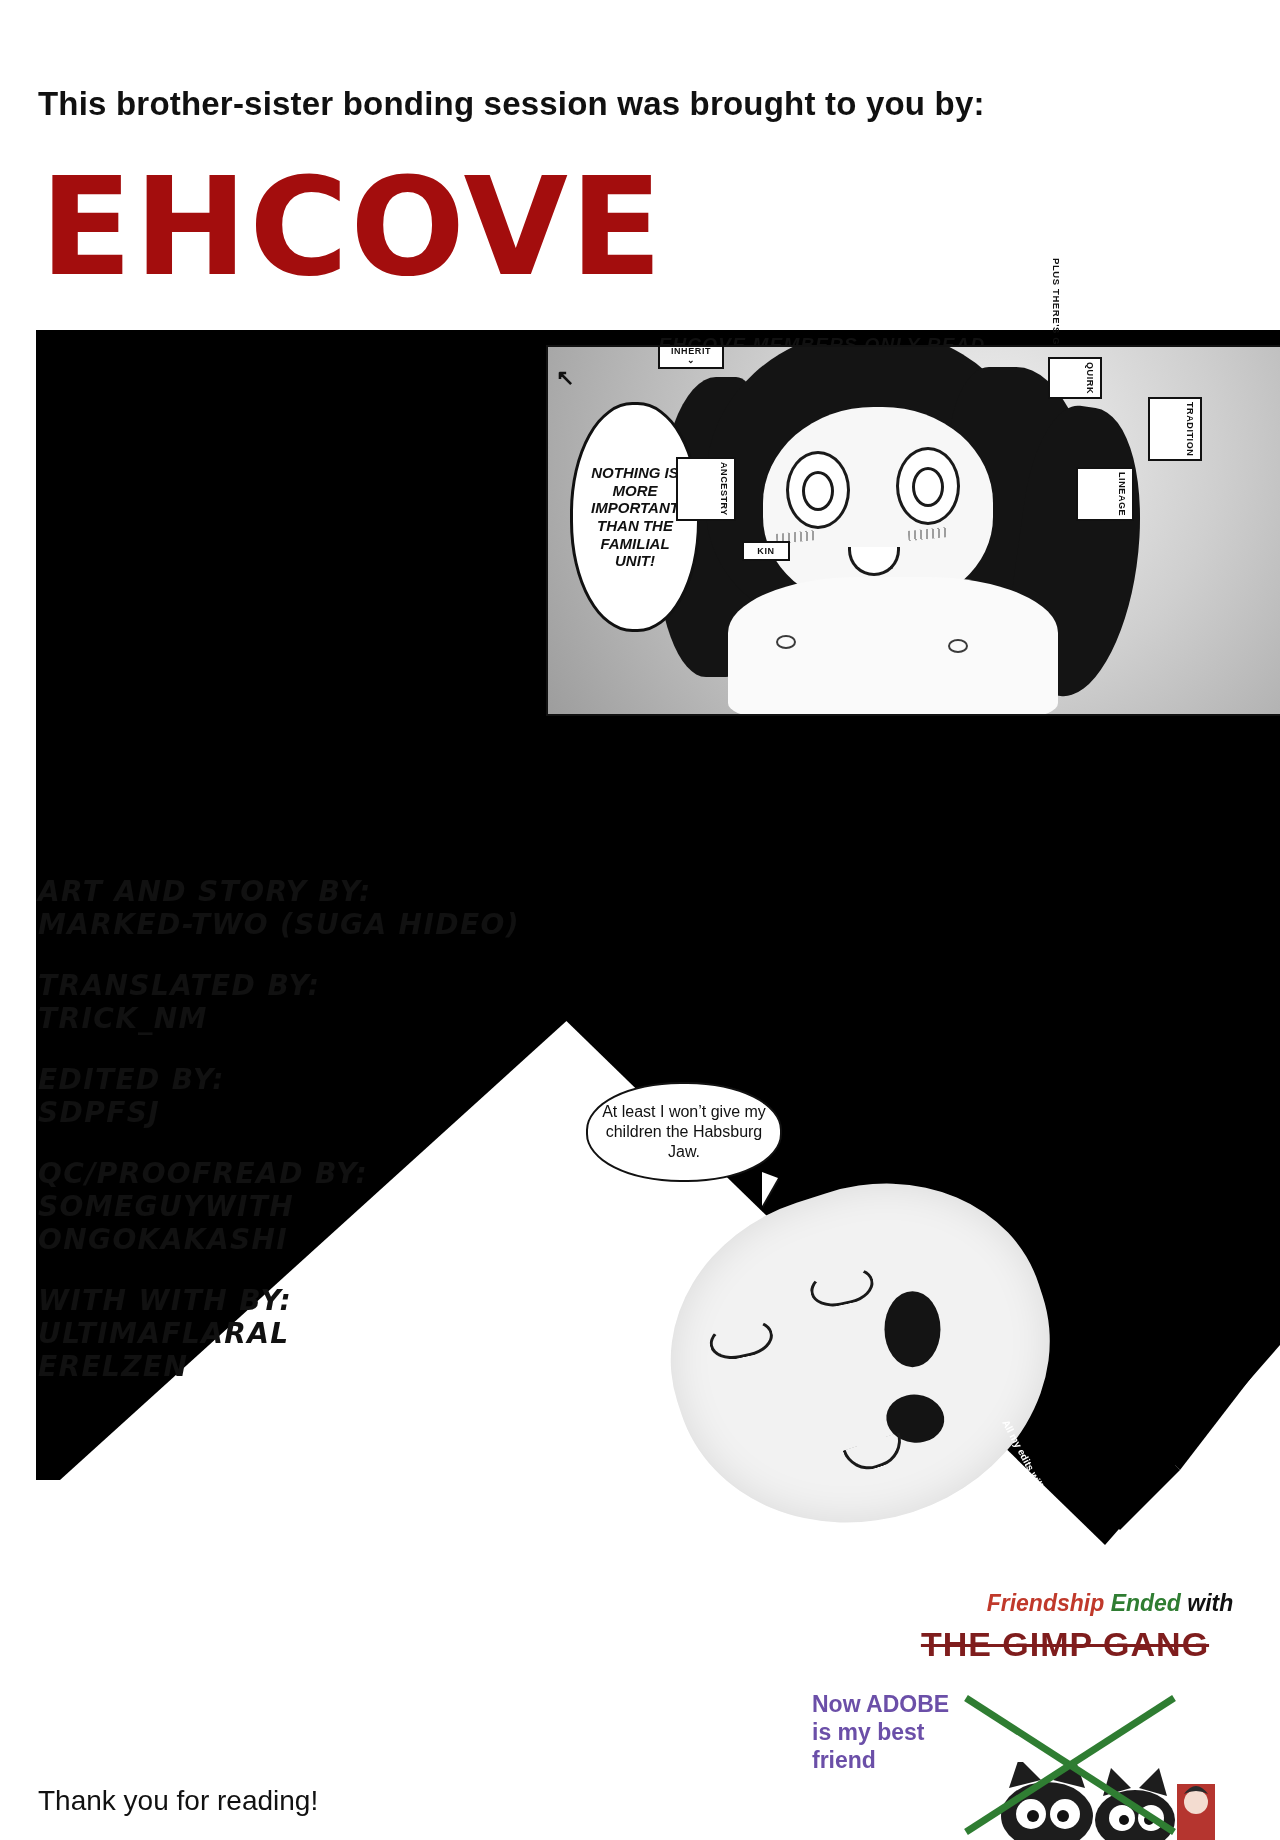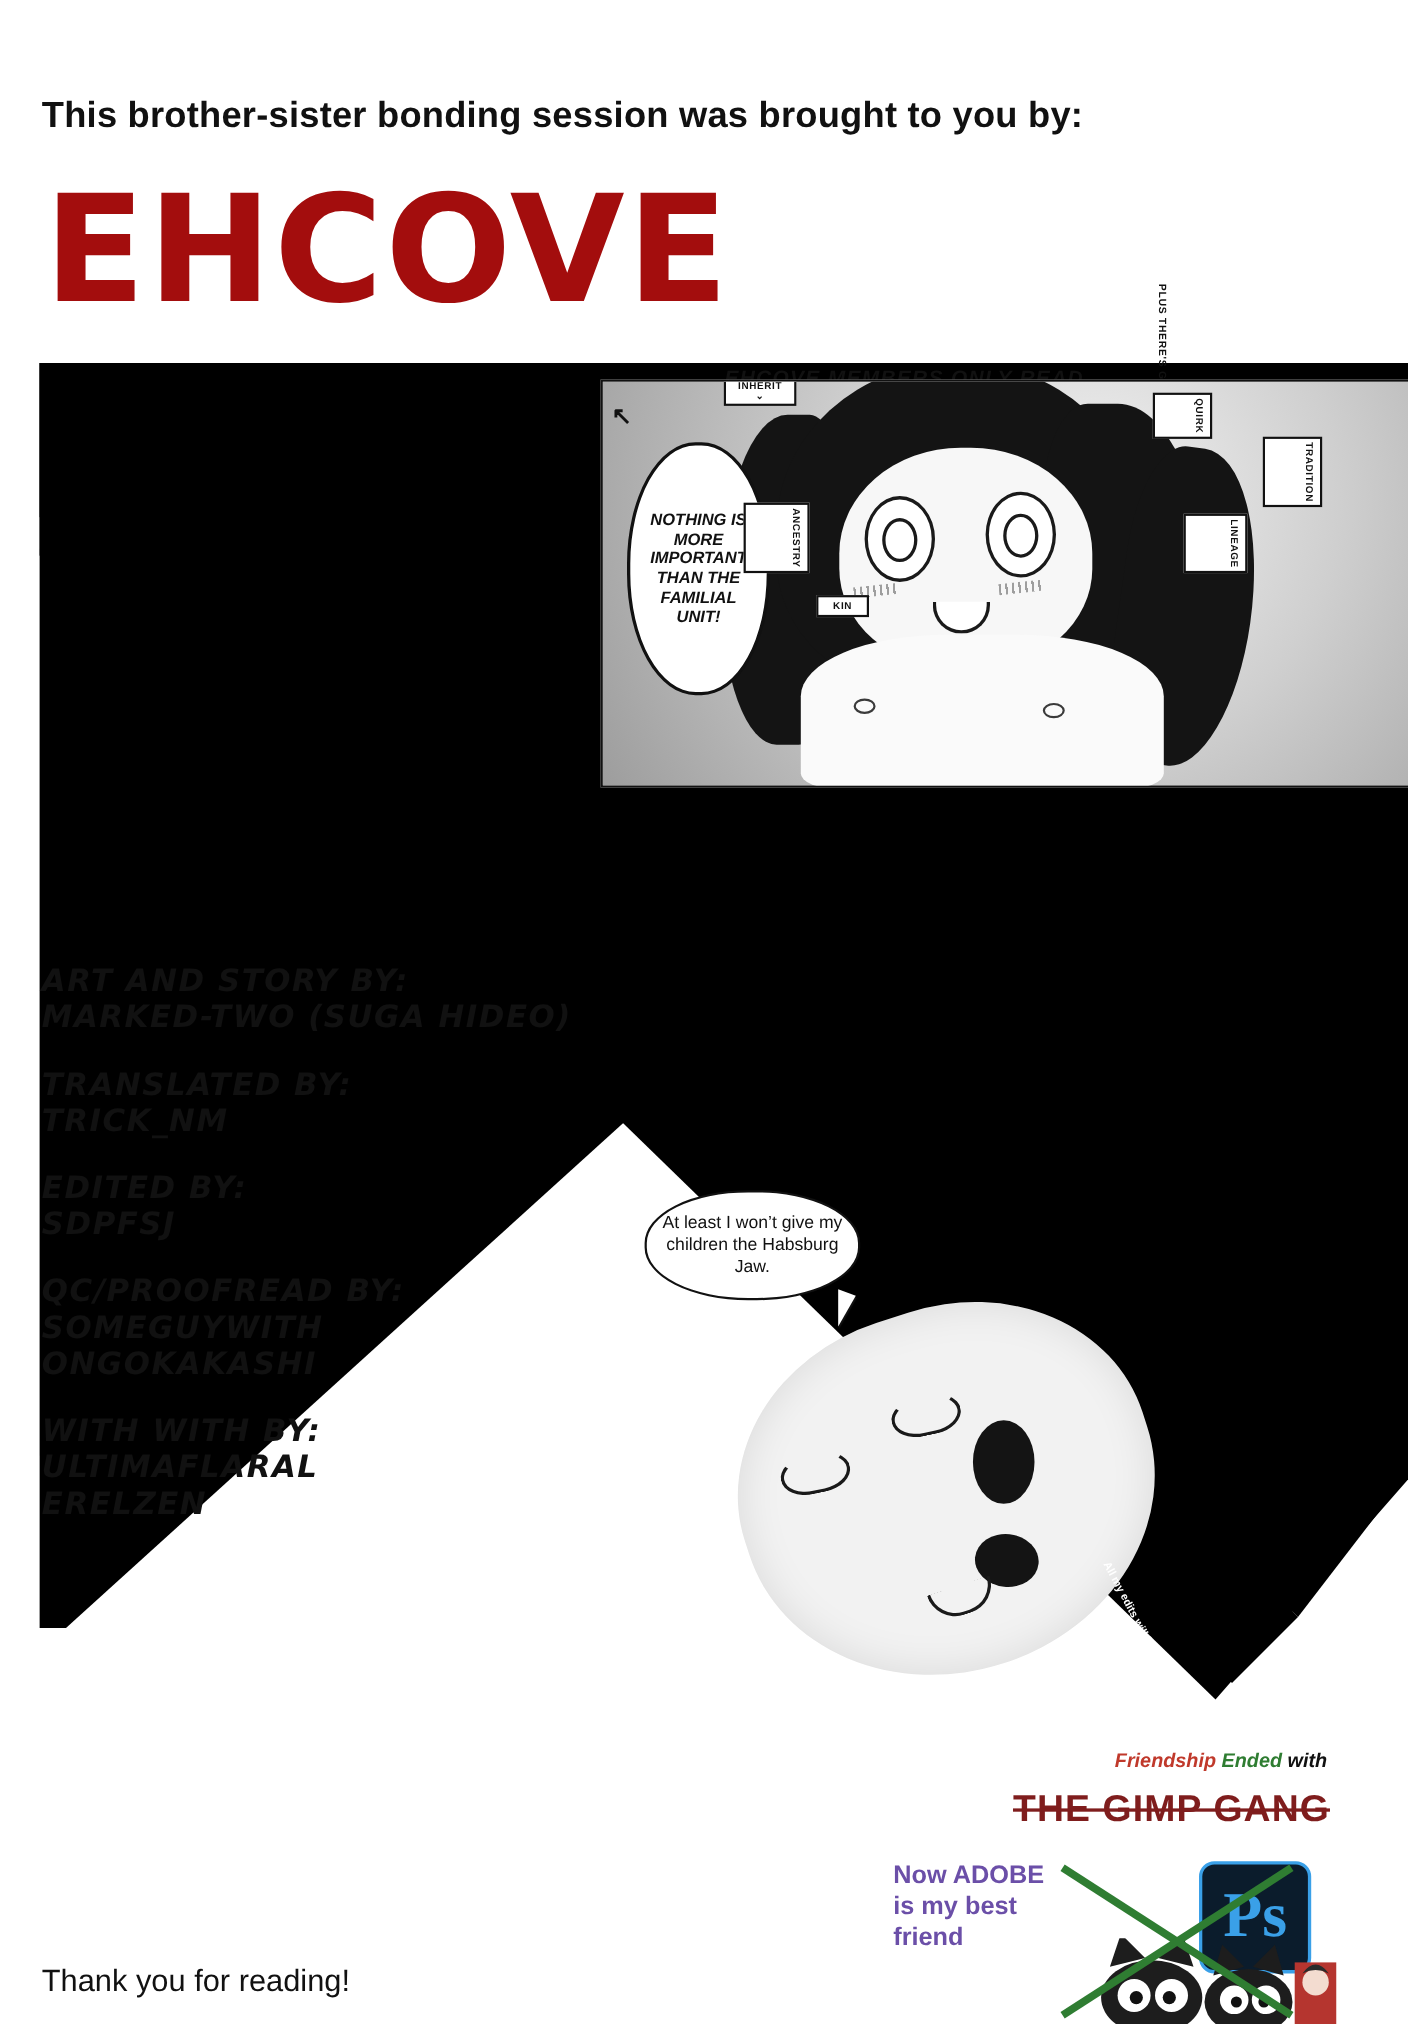--- a/index.html
+++ b/index.html
@@ -177,21 +177,21 @@
 
   .diag-note{
     position:absolute;left:1010px;top:1418px;
     font-size:10px;font-weight:bold;color:#fff;white-space:nowrap;
     transform-origin:left top;transform:rotate(62deg);
   }
 
   
   .friend-top{
     position:absolute;left:950px;top:1590px;width:320px;text-align:center;
-    font-size:18px;font-style:italic;font-weight:bold;
+    font-size:23px;font-style:italic;font-weight:bold;
   }
   .friend-top .w1{color:#c0392b;}
   .friend-top .w2{color:#2f7d32;}
   .friend-top .w3{color:#111;}
   .gimp-line{
     position:absolute;left:860px;top:1625px;width:410px;text-align:center;
     font-size:34px;font-weight:bold;color:#7f1d1d;letter-spacing:1px;
     text-decoration:line-through;text-decoration-thickness:3px;
   }
   .now-adobe{
@@ -322,21 +322,20 @@
   <div class="diag-note">All my edits will be stuck in the Risorse!</div>
 
   <div class="friend-top">
     <span class="w1">Friendship</span>
     <span class="w2">Ended</span>
     <span class="w3">with</span>
   </div>
   <div class="gimp-line">THE GIMP GANG</div>
   <div class="now-adobe">Now ADOBE is my best friend</div>
 
-  <div class="ps-badge">Ps</div>
 
   <svg class="wilber" viewBox="0 0 230 78">
     <g>
       <ellipse cx="62" cy="54" rx="46" ry="34" fill="#1d1d1d"></ellipse>
       <polygon points="24,26 34,-4 56,18" fill="#1d1d1d"></polygon>
       <polygon points="100,26 90,-4 68,18" fill="#1d1d1d"></polygon>
       <circle cx="46" cy="52" r="15" fill="#fff"></circle>
       <circle cx="80" cy="52" r="15" fill="#fff"></circle>
       <circle cx="48" cy="54" r="6" fill="#111"></circle>
       <circle cx="78" cy="54" r="6" fill="#111"></circle>

